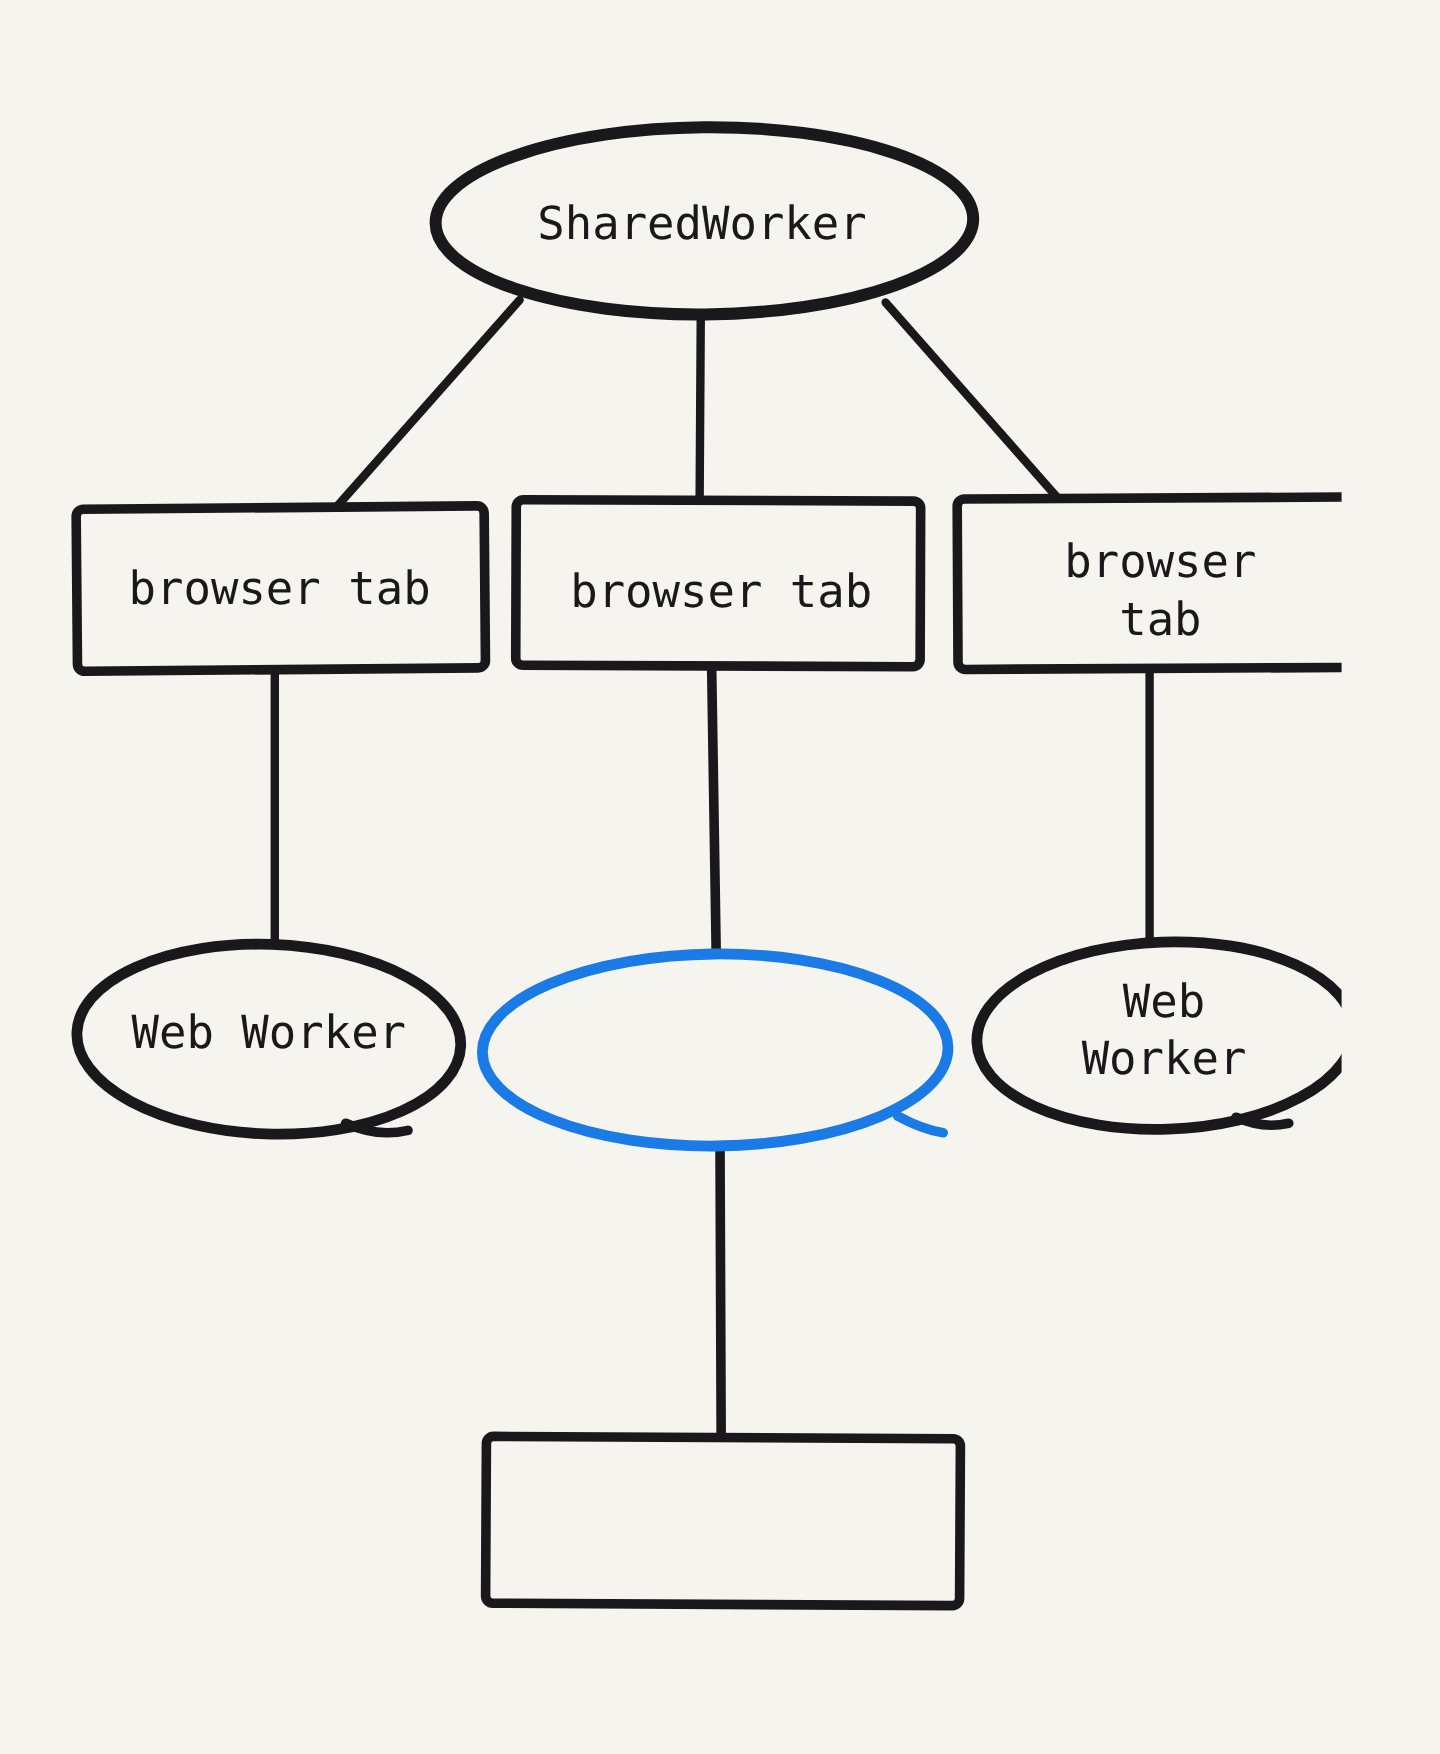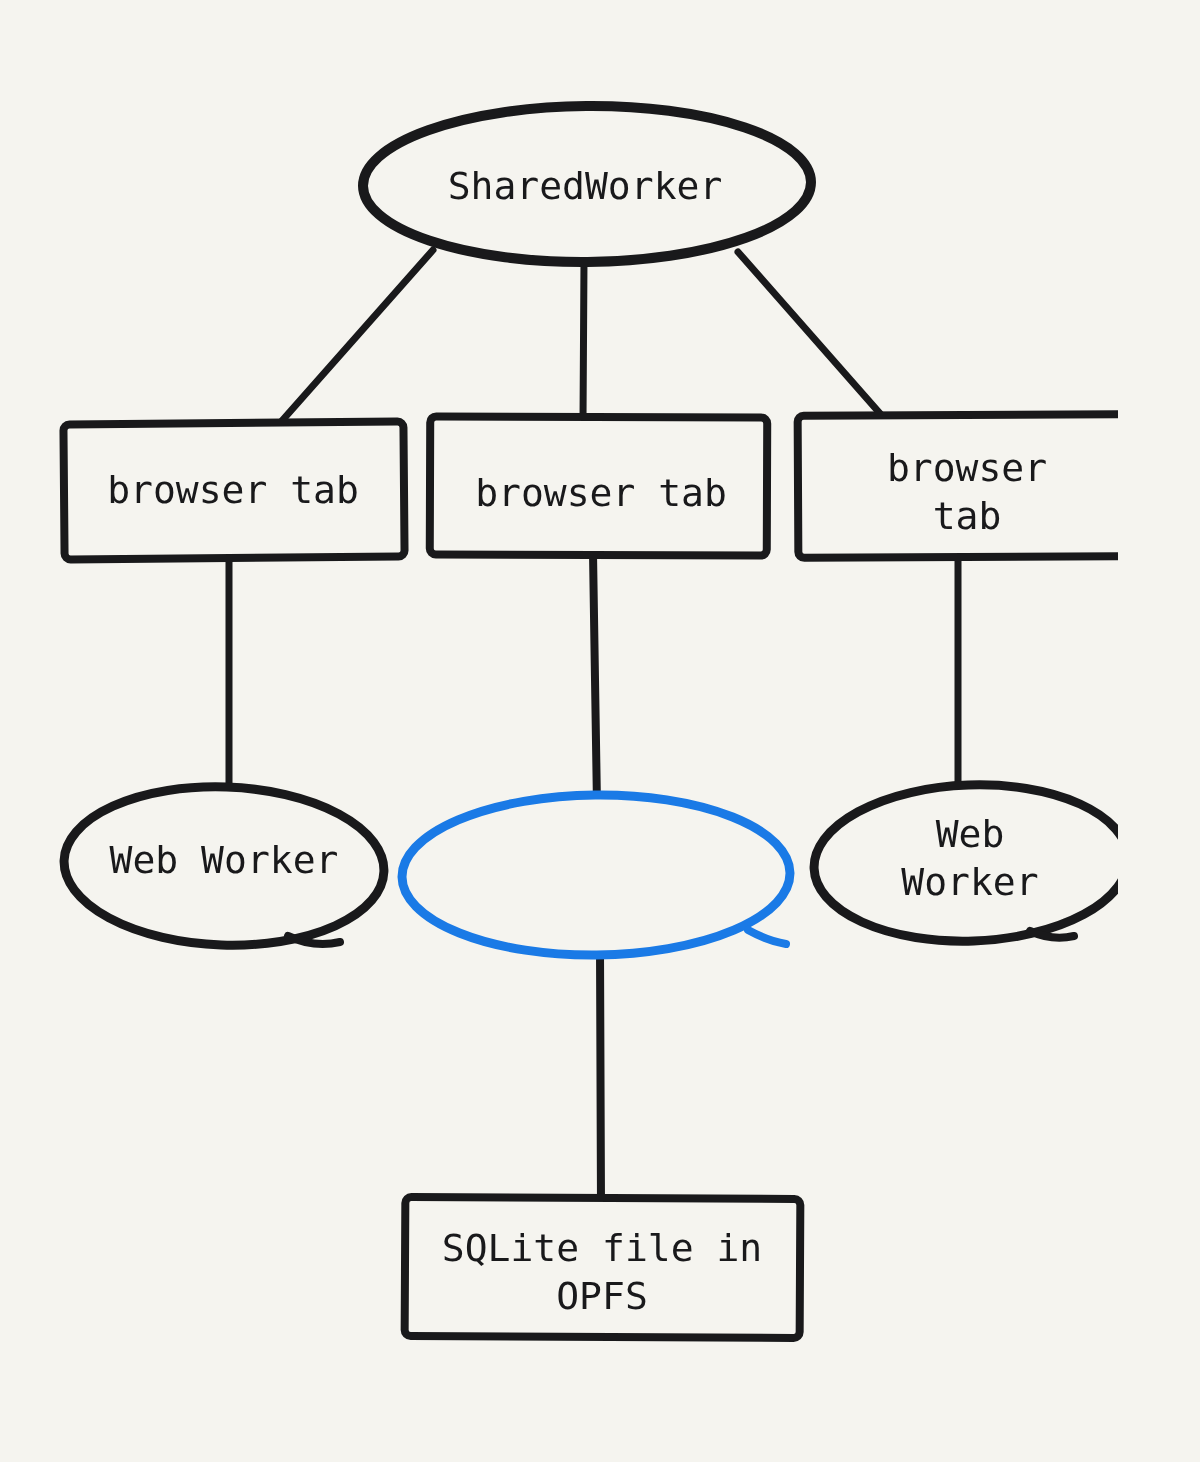--- a/index.html
+++ b/index.html
@@ -87,15 +87,13 @@
 
   <div class="label" style="left:601px; top:494px;">browser tab</div>
 
   <div class="label" style="left:967px; top:493px;">browser tab</div>
 
   <div class="label" style="left:224px; top:861px;">Web Worker</div>
 
 
   <div class="label" style="left:970px; top:859px;">Web Worker</div>
 
-  <div class="label" style="left:602px; top:1273px;">SQLite file in
-OPFS</div>
 </div>
 
 </body></html>

